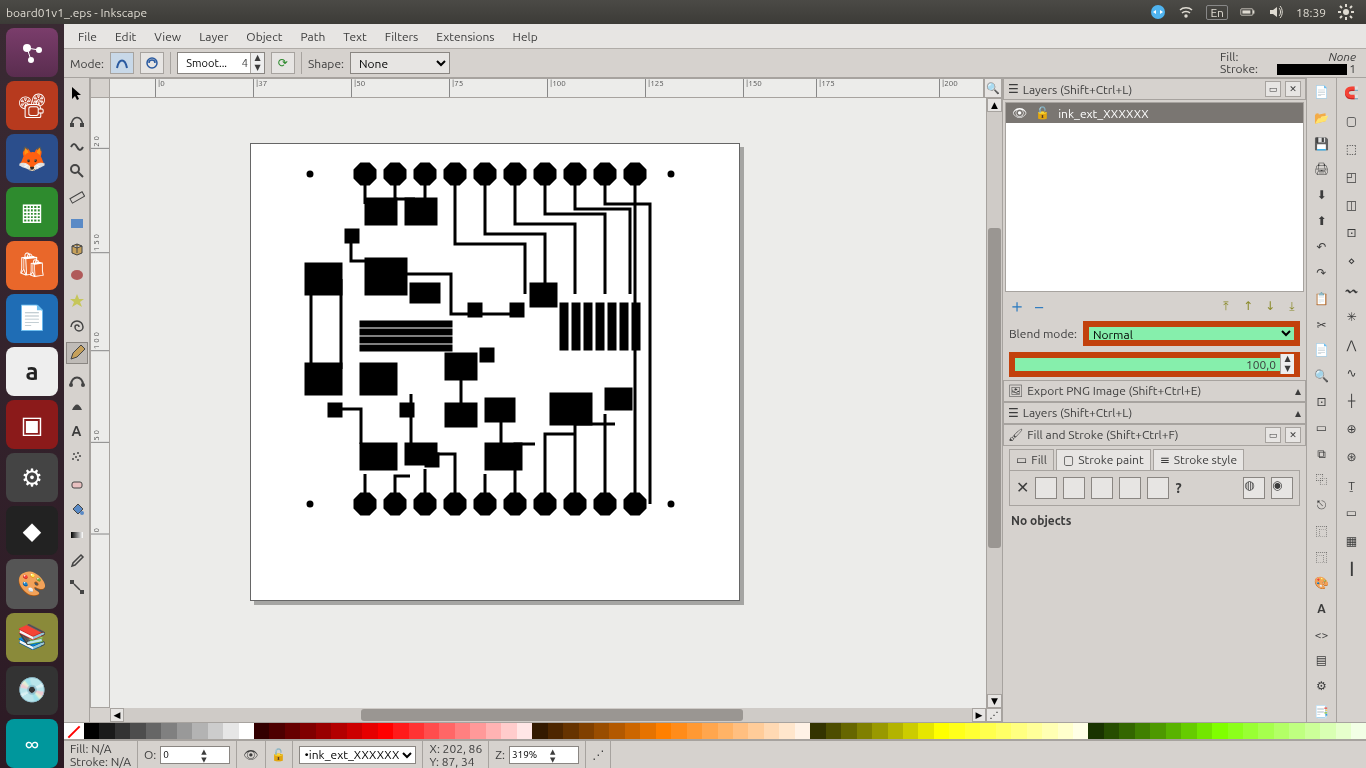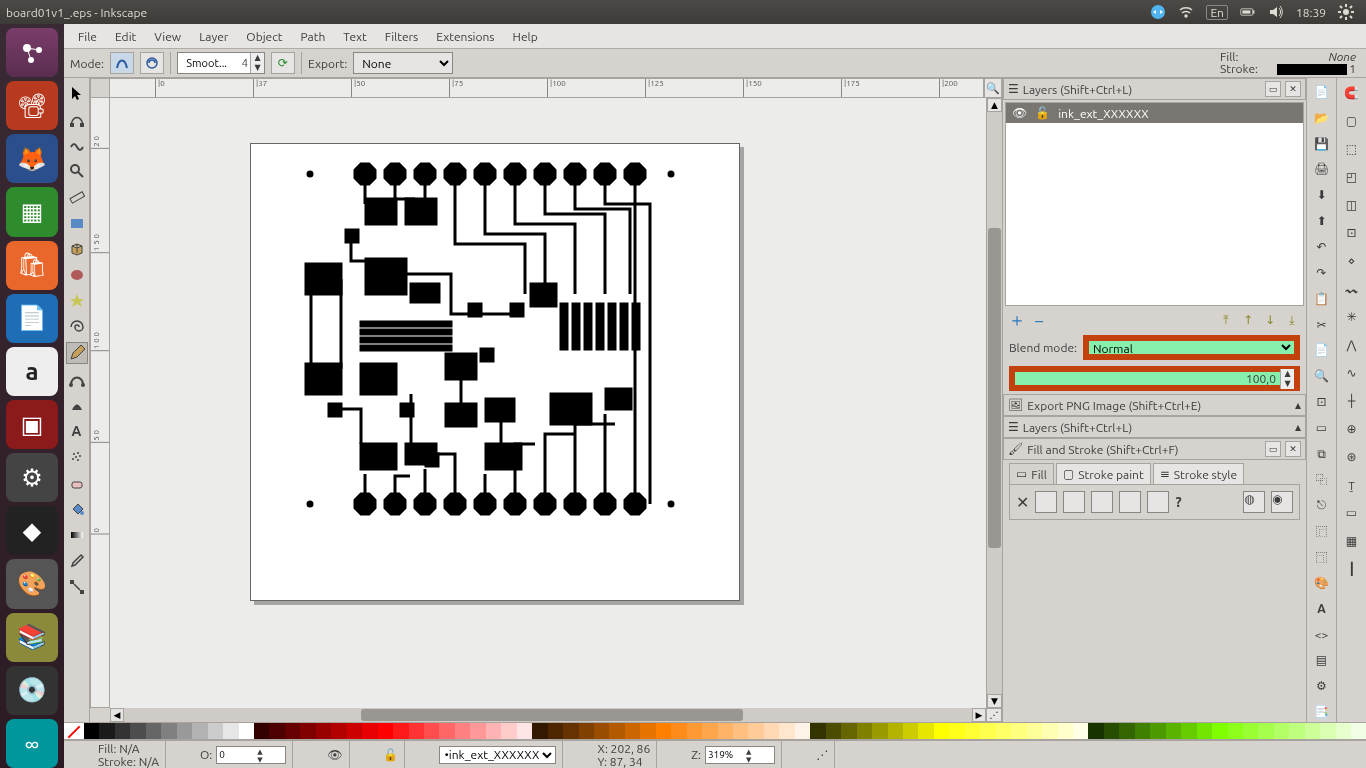--- a/index.html
+++ b/index.html
@@ -75,21 +75,21 @@
 .cmdcol { width:30px; background:#d6d2ce; border-left:1px solid #a7a39f; display:flex; flex-direction:column; align-items:center; padding-top:4px; gap:6px;}
 .cmdcol .cbtn { width:22px; height:22px; display:flex; align-items:center; justify-content:center; color:#3c3c3c; }
 .snapcol { width:30px; background:#d6d2ce; border-left:1px solid #a7a39f; display:flex; flex-direction:column; align-items:center; padding-top:4px; gap:6px;}
 .snapcol .cbtn { width:22px; height:22px; display:flex; align-items:center; justify-content:center; color:#3c3c3c; }
 
 .statusbar { height:28px; background:#d6d2ce; border-top:1px solid #a7a39f; display:flex; align-items:center; font-size:10px; color:#3c3c3c; }
 .palette { height:18px; display:flex; border-top:1px solid #a7a39f; border-bottom:1px solid #a7a39f; }
 .palette .none { width:20px; background:#fff; position:relative; }
 .palette .none::after{content:"";position:absolute;left:2px;right:2px;top:8px;height:2px;background:red;transform:rotate(-45deg);}
 .palette .sw { flex:1; }
-.statusbar .block { padding:0 6px; border-right:1px solid #a7a39f; height:100%; display:flex; flex-direction:column; justify-content:center;margin-left:28px; }
+.statusbar .block { padding:0 6px; border-right:1px solid #a7a39f; height:100%; display:flex; flex-direction:column; justify-content:center; }
 .statusbar .block.row { flex-direction:row; align-items:center; gap:4px;}
 .statusbar .spin2 { display:flex; border:1px solid #8a8682; background:#fff; height:18px; width:70px;}
 .statusbar .spin2 input {border:0; width:40px; font-size:10px; padding:0 2px;}
 .statusbar .msg { flex:1; padding:0 8px; }
 .tick { position:absolute; top:0; bottom:0; border-left:1px solid #888; font-size:8px; padding-left:2px;}
 .vtick { position:absolute; left:0; right:0; border-top:1px solid #888; font-size:8px; padding-top:1px; writing-mode:vertical-rl; transform:rotate(180deg); text-align:right; padding-right:1px;}
 </style>
 </head>
 <body>
 
@@ -190,21 +190,21 @@
       <div class="spin">
         <input value="Smoot..." style="">
         <span class="num">4</span>
         <div class="arrows">
             <div>▲</div>
             <div>▼</div>
           </div>
       </div>
       <div class="iconbtn" style="color:#2e8b2e">⟳</div>
       <div style="width:1px;height:22px;background:#a7a39f"></div>
-      <span class="label">Export:</span>
+      <span class="label">Shape:</span>
       <select style="width:100px"><option>None</option></select>
 
       <div class="fillstroke-box">
         <div class="row">
             <span>Fill:</span>
             <i style="font-style:italic">None</i>
           </div>
         <div class="row">
             <span>Stroke:</span>
             <span style="display:flex;align-items:center;gap:2px">
@@ -339,21 +339,21 @@
         <div class="hruler">
           <div class="corner"></div>
           <div class="ruler" id="hruler">
               <div class="tick" style="left: 45px;">|0</div>
               <div class="tick" style="left: 143px;">|37</div>
               <div class="tick" style="left: 241px;">|50</div>
               <div class="tick" style="left: 339px;">|75</div>
               <div class="tick" style="left: 437px;">|100</div>
               <div class="tick" style="left: 535px;">|125</div>
               <div class="tick" style="left: 633px;">|150</div>
-              <div class="tick" style="left: 731px;">|175</div>
+              <div class="tick" style="left: 706px;">|175</div>
               <div class="tick" style="left: 829px;">|200</div>
             </div>
           <div class="zoombtn">🔍</div>
         </div>
         <div class="canvas-scroll">
           <div class="vruler" id="vruler">
               <div class="vtick" style="top: 38px;">2 0</div>
               <div class="vtick" style="top: 136px;">1 5 0</div>
               <div class="vtick" style="top: 234px;">1 0 0</div>
               <div class="vtick" style="top: 332px;">5 0</div>
@@ -534,20 +534,21 @@
           <div class="sw"></div>
           <div class="sw"></div>
           <div class="sw"></div>
           <div class="sw"></div>
           <div class="sw"></div>
           <span style="font-size:14px;font-weight:bold">?</span>
           <div style="flex:1"></div>
           <div class="sw">◍</div>
           <div class="sw">◉</div>
         </div>
+        <div class="noobj">No objects</div>
         <div style="flex:1"></div>
       </div>
 
       <div class="cmdcol">
         <div class="cbtn">📄</div>
         <div class="cbtn">📂</div>
         <div class="cbtn">💾</div>
         <div class="cbtn">🖨</div>
         <div class="cbtn">⬇</div>
         <div class="cbtn">⬆</div>

